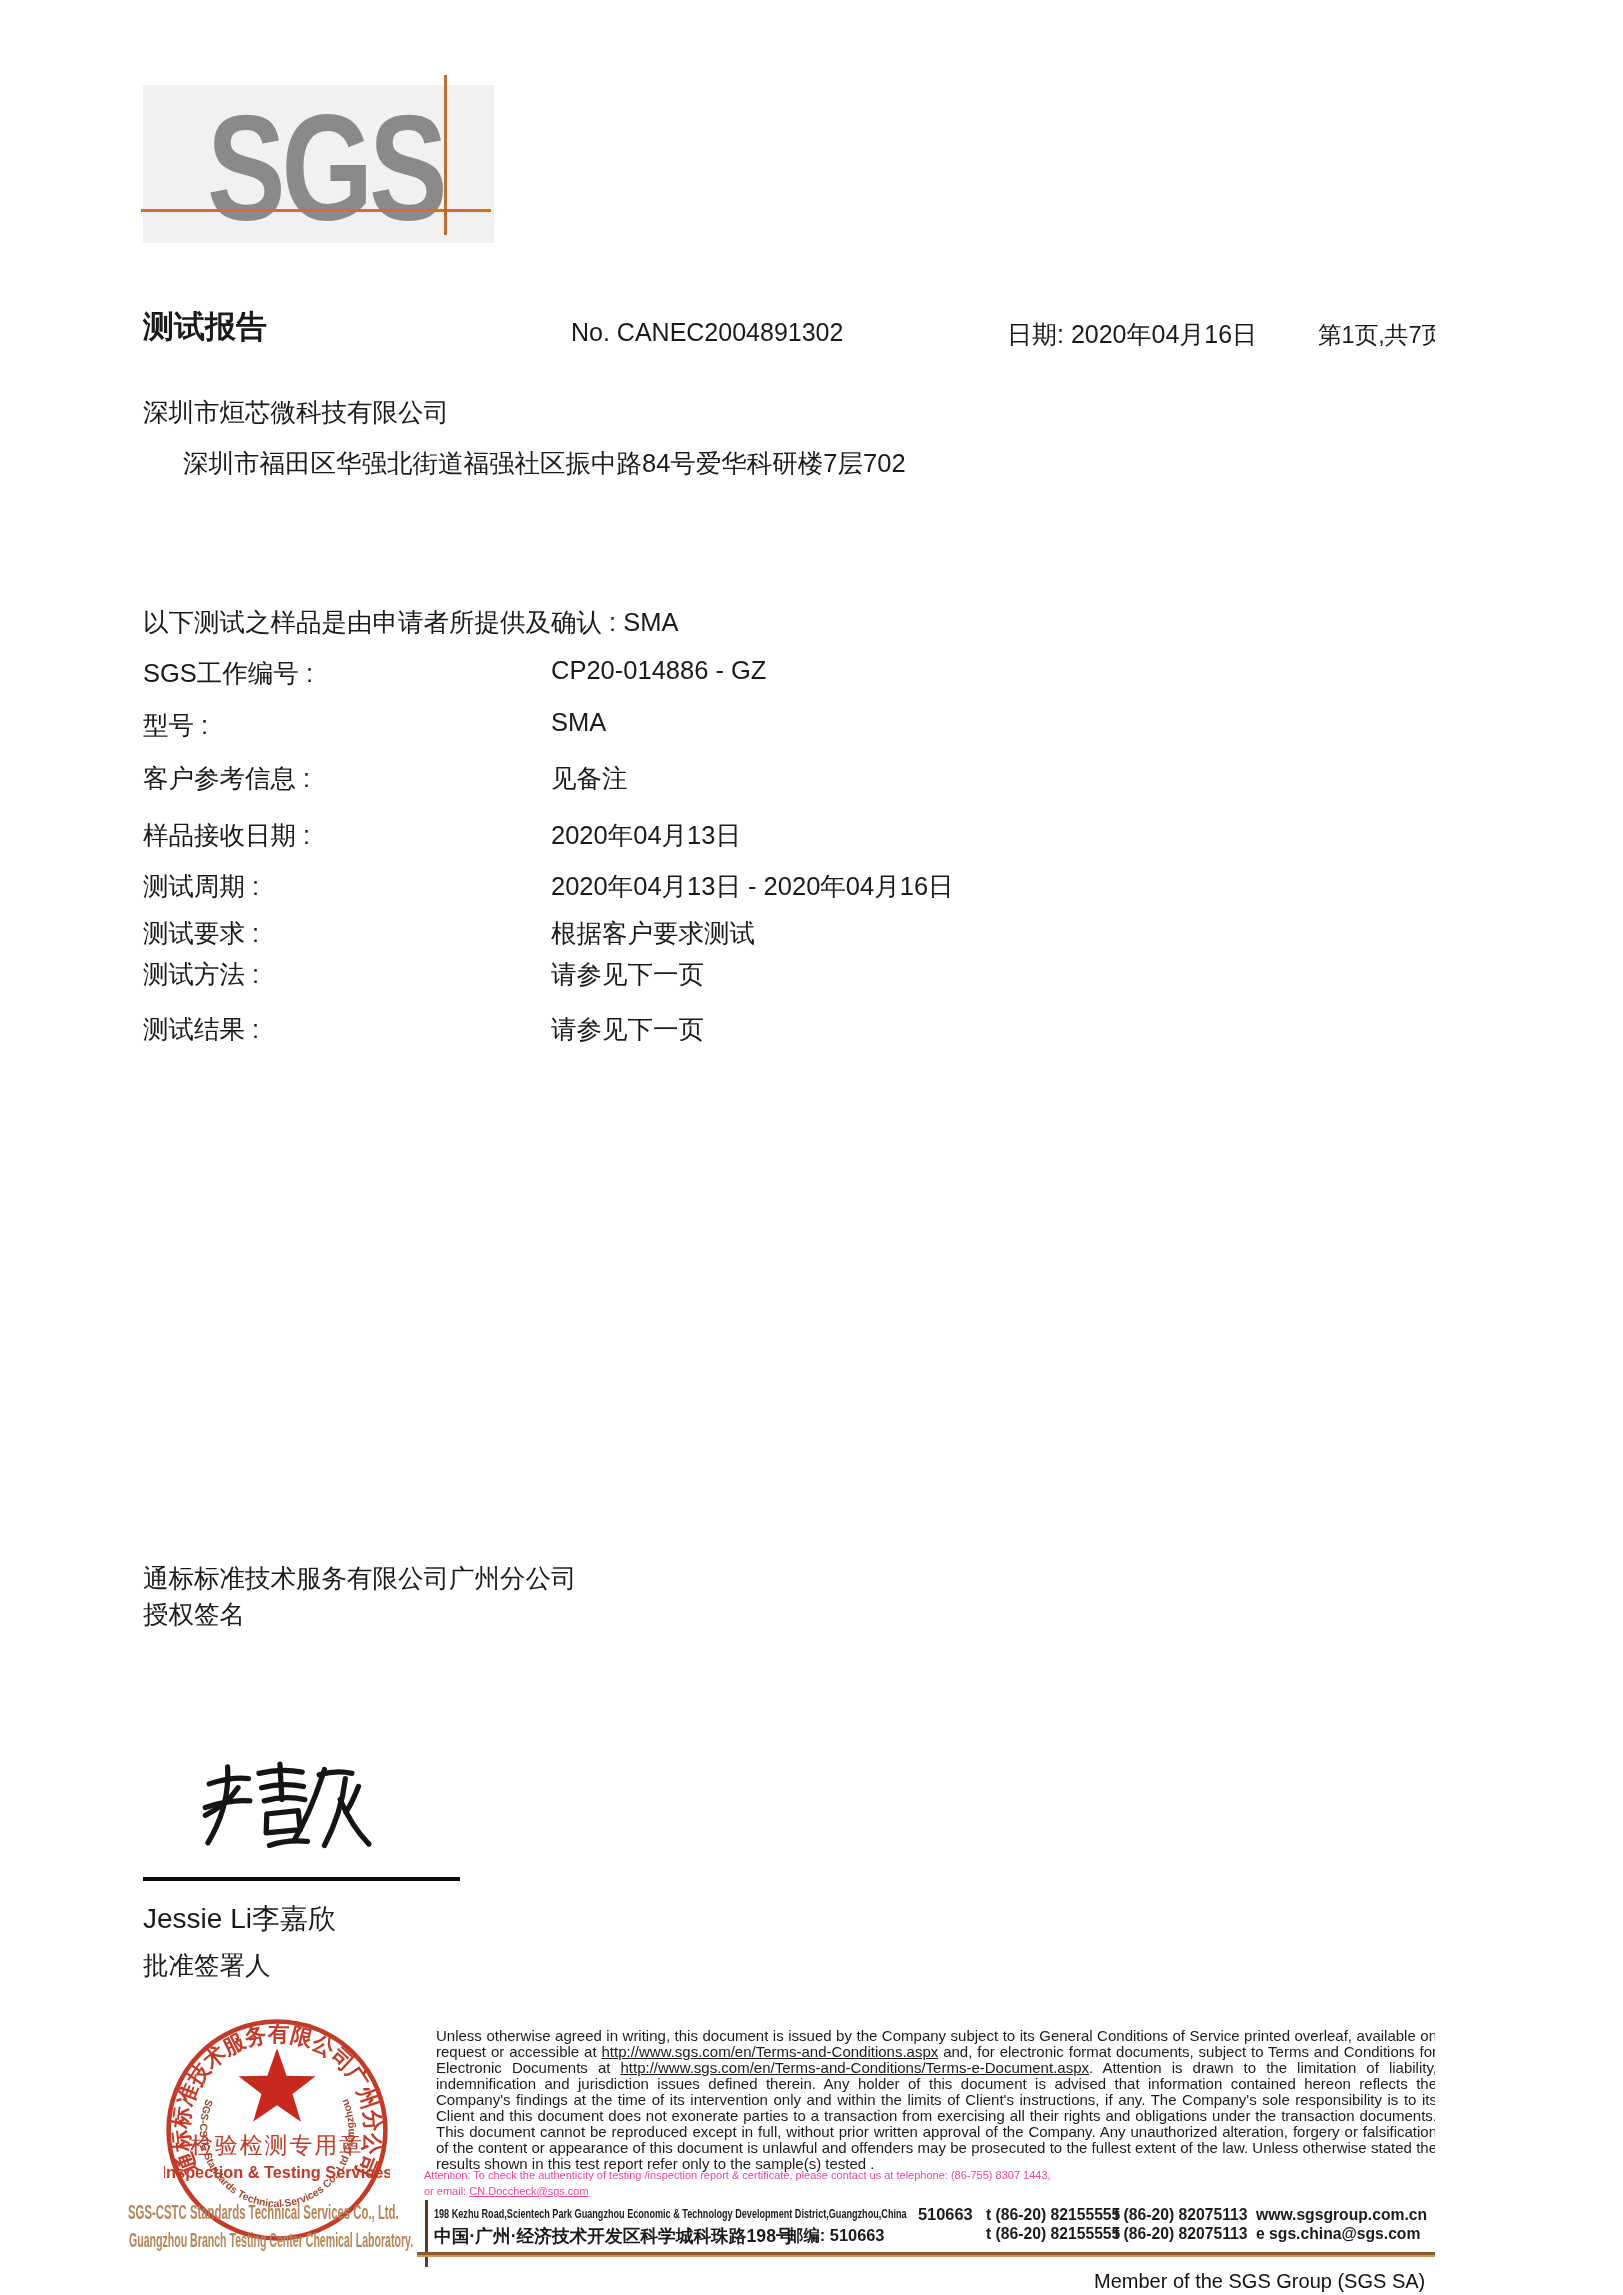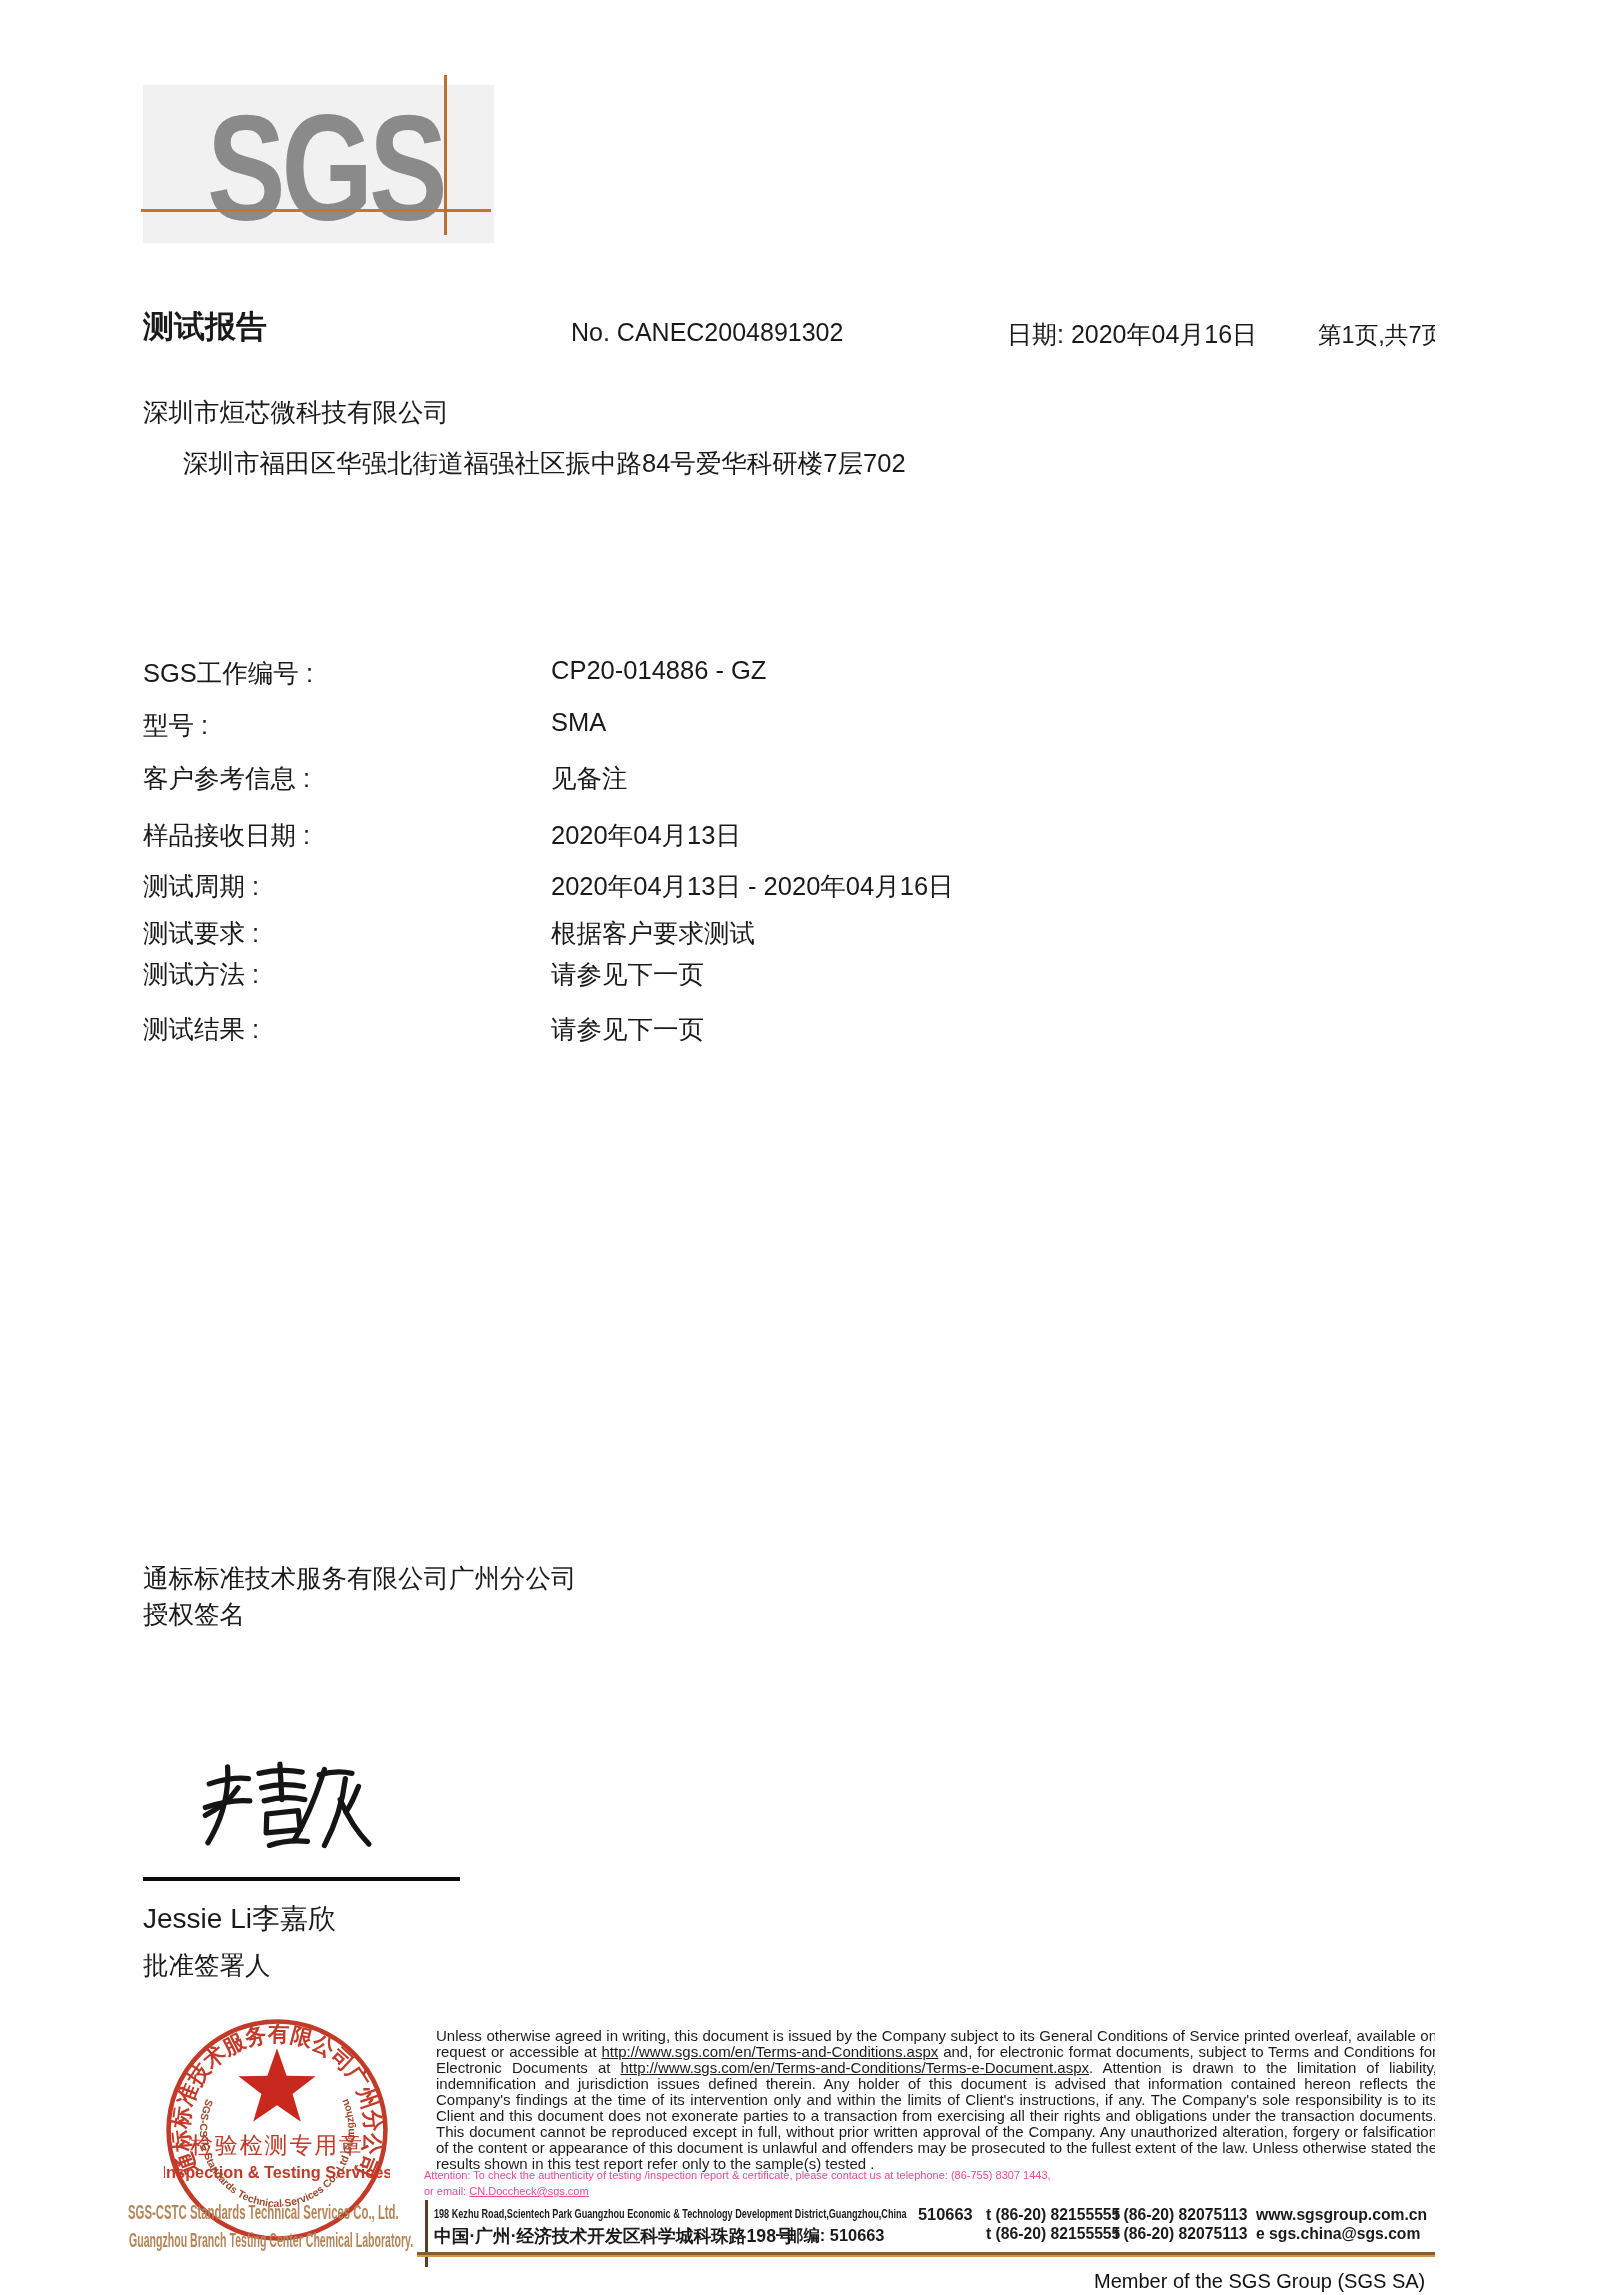--- a/index.html
+++ b/index.html
@@ -76,20 +76,21 @@
   <div class="abs logo-vline"></div>
 
   <div class="abs doc-title">测试报告</div>
   <div class="abs report-no">No. CANEC2004891302</div>
   <div class="abs report-date">日期: 2020年04月16日</div>
   <div class="abs page-info">第1页,共7页</div>
 
   <div class="abs cjk applicant-name">深圳市烜芯微科技有限公司</div>
   <div class="abs cjk applicant-addr">深圳市福田区华强北街道福强社区振中路84号爱华科研楼7层702</div>
 
+  <div class="abs cjk statement">以下测试之样品是由申请者所提供及确认 : SMA</div>
 
   <div class="abs cjk f-label" style="top:656px">SGS工作编号 :</div>
   <div class="abs cjk f-value" style="top:656px">CP20-014886 - GZ</div>
 
   <div class="abs cjk f-label" style="top:708px">型号 :</div>
   <div class="abs cjk f-value" style="top:708px">SMA</div>
 
   <div class="abs cjk f-label" style="top:761px">客户参考信息 :</div>
   <div class="abs cjk f-value" style="top:761px">见备注</div>
 

